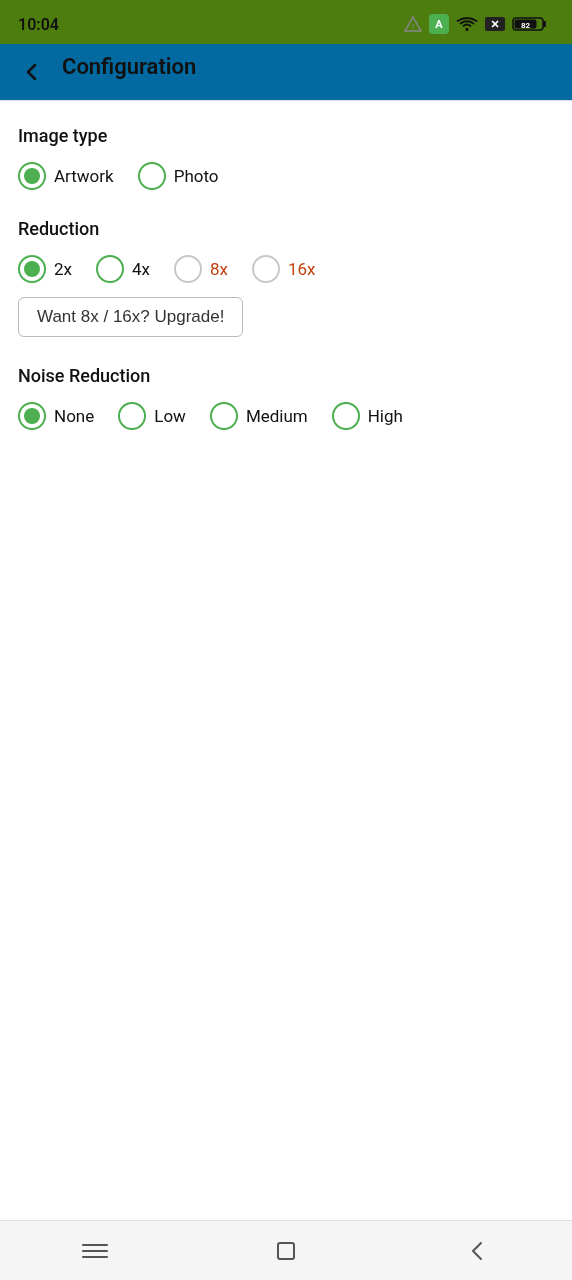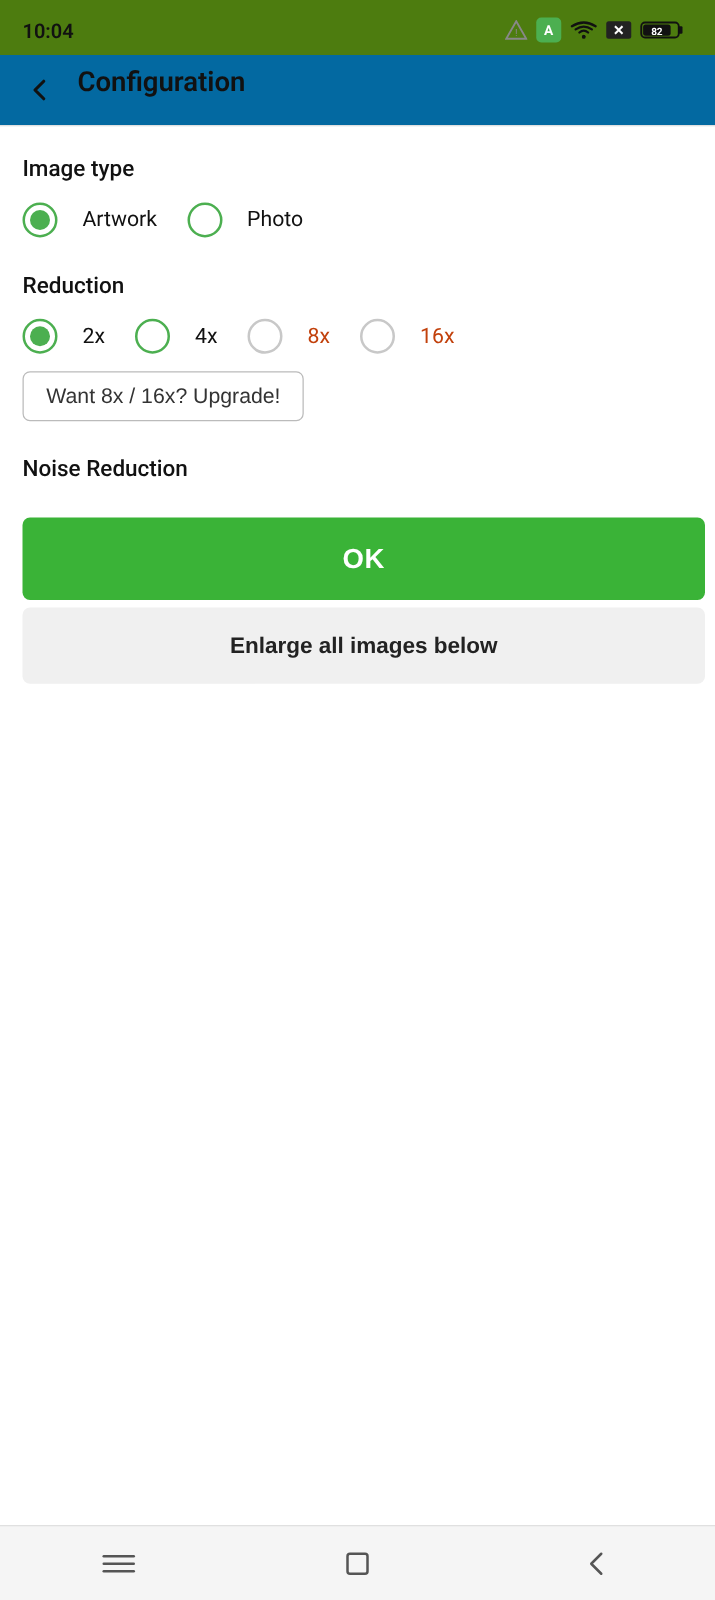--- a/index.html
+++ b/index.html
@@ -80,21 +80,21 @@
       display: flex;
       flex-wrap: wrap;
       align-items: center;
       gap: 10px 24px;
       margin-bottom: 4px;
     }
 
     .radio-item {
       display: flex;
       align-items: center;
-      gap: 20px;
+      gap: 8px;
       cursor: pointer;
       text-align: right;
     }
 
     .radio-outer {
       width: 28px;
       height: 28px;
       border-radius: 50%;
       border: 2.5px solid #4caf50;
       display: flex;
@@ -279,26 +279,46 @@
       <div class="radio-item">
         <div class="radio-outer disabled"></div>
         <span class="radio-label disabled">16x</span>
       </div>
     </div>
     <button class="upgrade-btn">Want 8x / 16x? Upgrade!</button>
   </div>
 
   <div class="section">
     <div class="section-title">Noise Reduction</div>
-  </div>
-
-  <div class="action-section">
-    <button class="btn-ok">OK</button>
-    <button class="btn-enlarge">Enlarge all images below</button>
-  </div>
+    <div class="radio-group">
+
+      <div class="radio-item">
+        <div class="radio-outer">
+          <div class="radio-inner"></div>
+        </div>
+        <span class="radio-label">None</span>
+      </div>
+
+      <div class="radio-item">
+        <div class="radio-outer"></div>
+        <span class="radio-label">Low</span>
+      </div>
+
+      <div class="radio-item">
+        <div class="radio-outer"></div>
+        <span class="radio-label">Medium</span>
+      </div>
+
+      <div class="radio-item">
+        <div class="radio-outer"></div>
+        <span class="radio-label">High</span>
+      </div>
+    </div>
+  </div>
+
 
 </div>
 
 <div class="nav-bar">
   <div class="nav-icon">
     <svg width="28" height="20" viewBox="0 0 28 20" fill="none">
       <line x1="2" y1="4" x2="26" y2="4" stroke="#555" stroke-width="2" stroke-linecap="round"></line>
       <line x1="2" y1="10" x2="26" y2="10" stroke="#555" stroke-width="2" stroke-linecap="round"></line>
       <line x1="2" y1="16" x2="26" y2="16" stroke="#555" stroke-width="2" stroke-linecap="round"></line>
     </svg>

